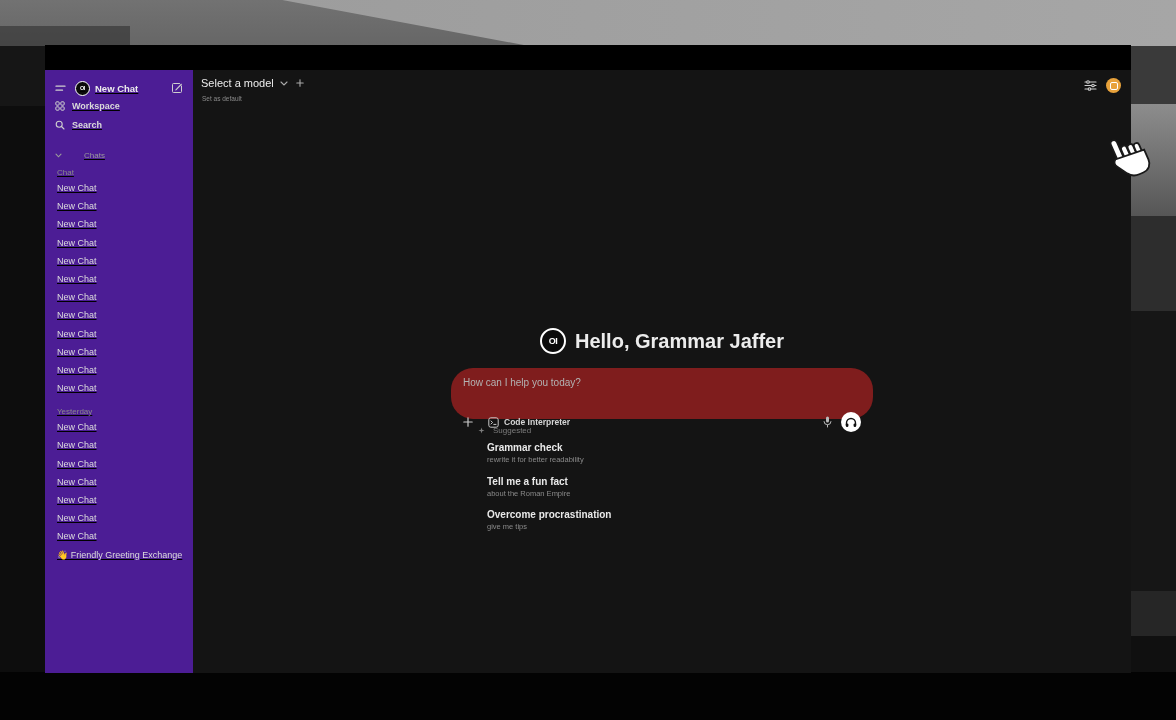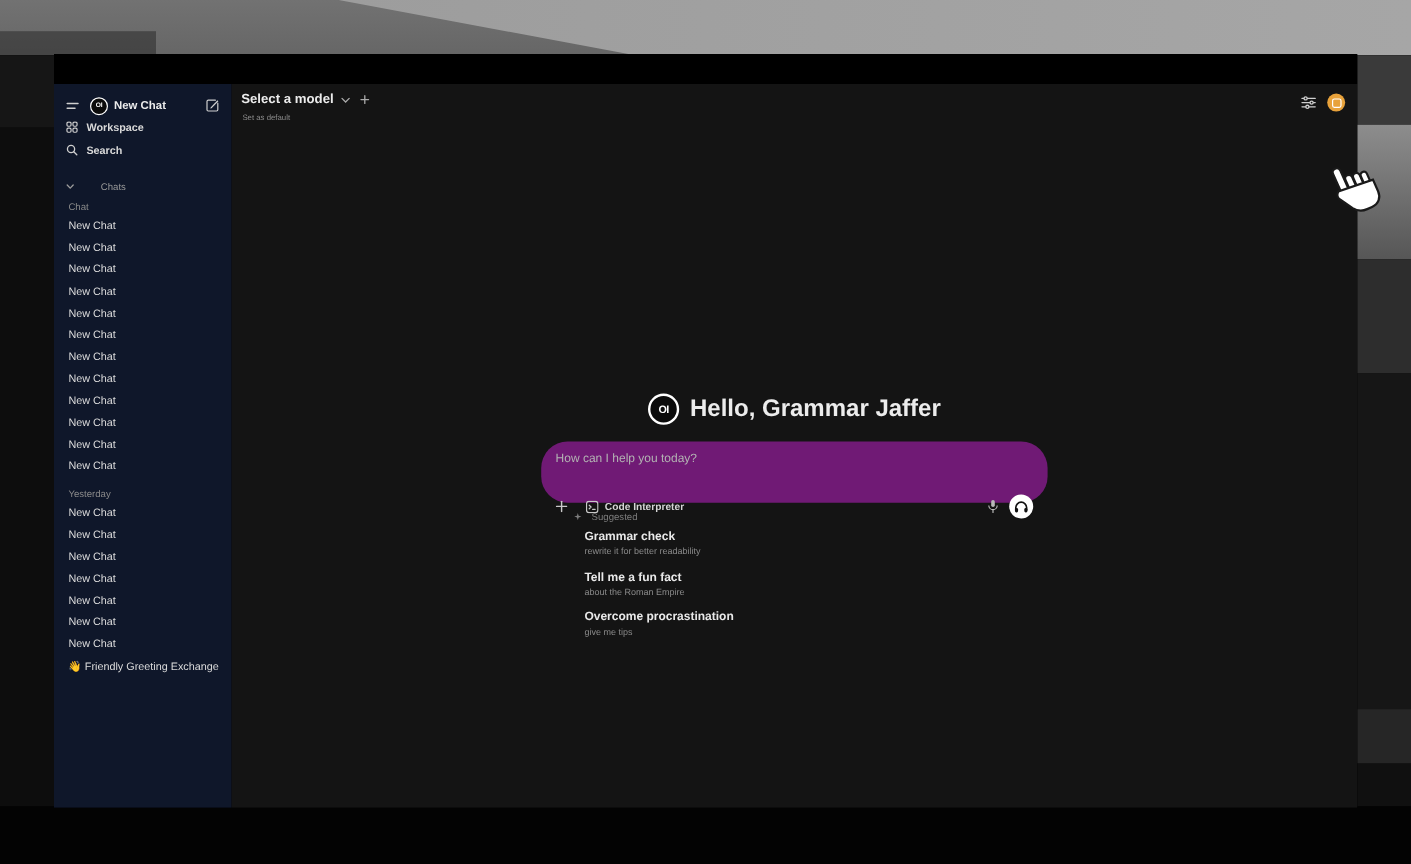--- a/index.html
+++ b/index.html
@@ -19,53 +19,53 @@
   .wp-left{position:absolute;left:0;top:46px;width:45px;height:626px;background:#0d0d0d;}
   .wp-left .l1{height:60px;background:#161616;}
   .wp-bottom{position:absolute;left:0;top:672px;width:1176px;height:48px;background:#030303;}
 
   
   .app{position:absolute;left:45px;top:45px;width:1086px;height:628px;background:#000;}
   .titlebar{height:25px;background:#000;}
   .app-body{display:flex;height:603px;}
 
   
-  .sidebar{width:148px;background:#0f172a;box-sizing:border-box;padding:5px 10px 0 10px;flex:none;overflow:hidden;}
+  .sidebar{width:148px;background:#4c1d95;box-sizing:border-box;padding:5px 10px 0 10px;flex:none;overflow:hidden;text-decoration:underline;}
   .sb-header{display:flex;align-items:center;height:26px;}
   .sb-header .title{font-size:9.5px;font-weight:bold;color:#ececec;margin-left:5px;}
   .sb-row{display:flex;align-items:flex-start;height:19px;cursor:pointer;}
   .sb-row .lbl{font-size:9px;color:#d9d9d9;margin-left:7px;font-weight:bold;}
   .sb-sec{display:flex;align-items:center;height:13px;margin-top:10px;}
   .sb-sec .lbl{font-size:8px;color:#9a9a9a;margin-left:22px;}
   .sb-datelabel{font-size:8px;color:#8a8a8a;height:13px;line-height:13px;margin-top:4px;padding-left:2px;}
   .chat-row{height:18.2px;line-height:18.2px;font-size:9px;color:#dcdcdc;padding-left:2px;white-space:nowrap;
     overflow:hidden;text-overflow:ellipsis;cursor:pointer;border-radius:4px;}
   .icon{display:inline-flex;align-items:center;justify-content:center;flex:none;}
   .logo-circle{width:13px;height:13px;border-radius:50%;background:#0b0b0b;border:1.6px solid #fff;
     color:#fff;font-size:5.5px;font-weight:bold;display:flex;align-items:center;justify-content:center;
     letter-spacing:-.3px;margin-left:9px;}
   .spacer{flex:1;}
 
   
   .main{flex:1;background:#141414;position:relative;overflow:hidden;}
   .main-header{position:absolute;left:0;right:0;top:0;height:40px;}
   .model-sel{position:absolute;left:8px;top:7px;display:flex;align-items:center;cursor:pointer;}
-  .model-sel .name{font-size:11px;font-weight:bold;color:#ececec;text-align:right;}
+  .model-sel .name{font-size:11px;font-weight:normal;color:#ececec;text-align:right;}
   .set-default{position:absolute;left:9px;top:25px;font-size:6.5px;color:#8b8b8b;cursor:pointer;}
   .hdr-right{position:absolute;right:10px;top:8px;display:flex;align-items:center;gap:9px;}
   .avatar{width:15px;height:15px;border-radius:50%;background:#e8a23b;display:flex;align-items:center;justify-content:center;cursor:pointer;}
   .avatar .av-glyph{width:6px;height:6px;border:1.3px solid #fff;border-radius:2px;}
 
   .center-col{position:absolute;top:258px;left:50%;transform:translateX(-50%);width:422px;}
   .greeting{display:flex;align-items:center;justify-content:center;gap:9px;}
   .greeting .logo-big{width:22px;height:22px;border-radius:50%;background:#0b0b0b;border:2.2px solid #fff;
     color:#fff;font-size:9px;font-weight:bold;display:flex;align-items:center;justify-content:center;letter-spacing:-.5px;margin-left:0;}
   .greeting .text{font-size:20px;font-weight:600;color:#ececec;}
 
-  .input-card{margin-top:14px;background:#701a75;border-radius:22px;padding:9px 12px 8px 12px;box-sizing:border-box;height:51px;}
+  .input-card{margin-top:14px;background:#7f1d1d;border-radius:22px;padding:9px 12px 8px 12px;box-sizing:border-box;height:51px;}
   .input-placeholder{font-size:10px;color:#b3b3b3;cursor:text;}
   .input-controls{display:flex;align-items:center;margin-top:24px;}
   .ci-pill{display:flex;align-items:center;gap:5px;margin-left:15px;cursor:pointer;}
   .ci-pill .ci-lbl{font-size:8.5px;font-weight:bold;color:#d6d6d6;}
   .call-btn{width:20px;height:20px;border-radius:50%;background:#fff;display:flex;align-items:center;justify-content:center;
     cursor:pointer;margin-left:9px;}
 
   .suggested{margin-top:7px;}
   .sugg-header{display:flex;align-items:center;gap:8px;margin-left:27px;}
   .sugg-header .lbl{font-size:8px;color:#7d7d7d;}

